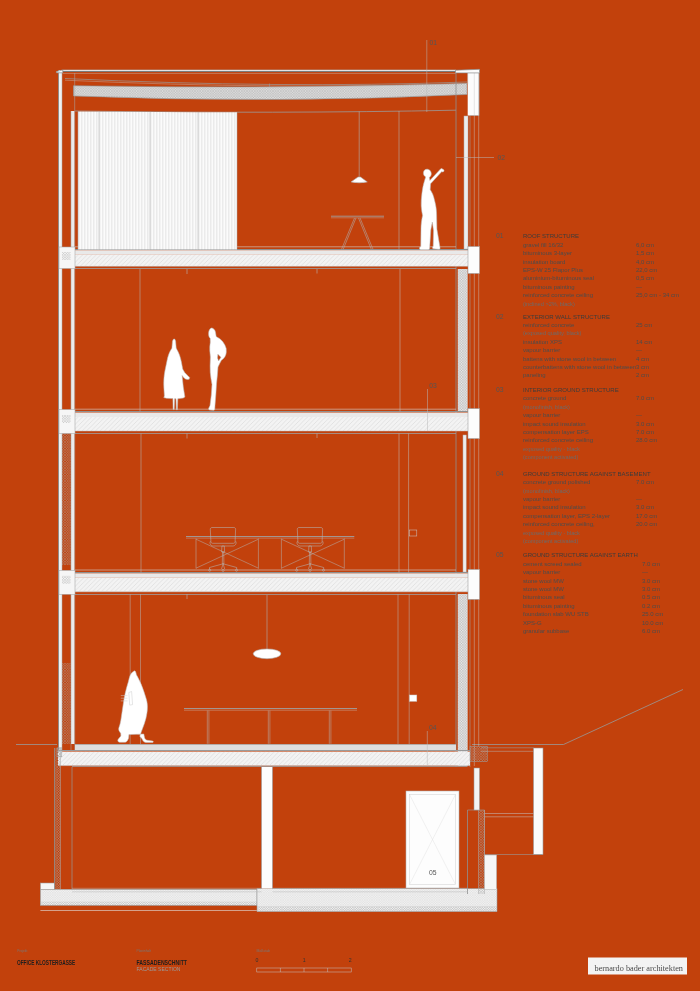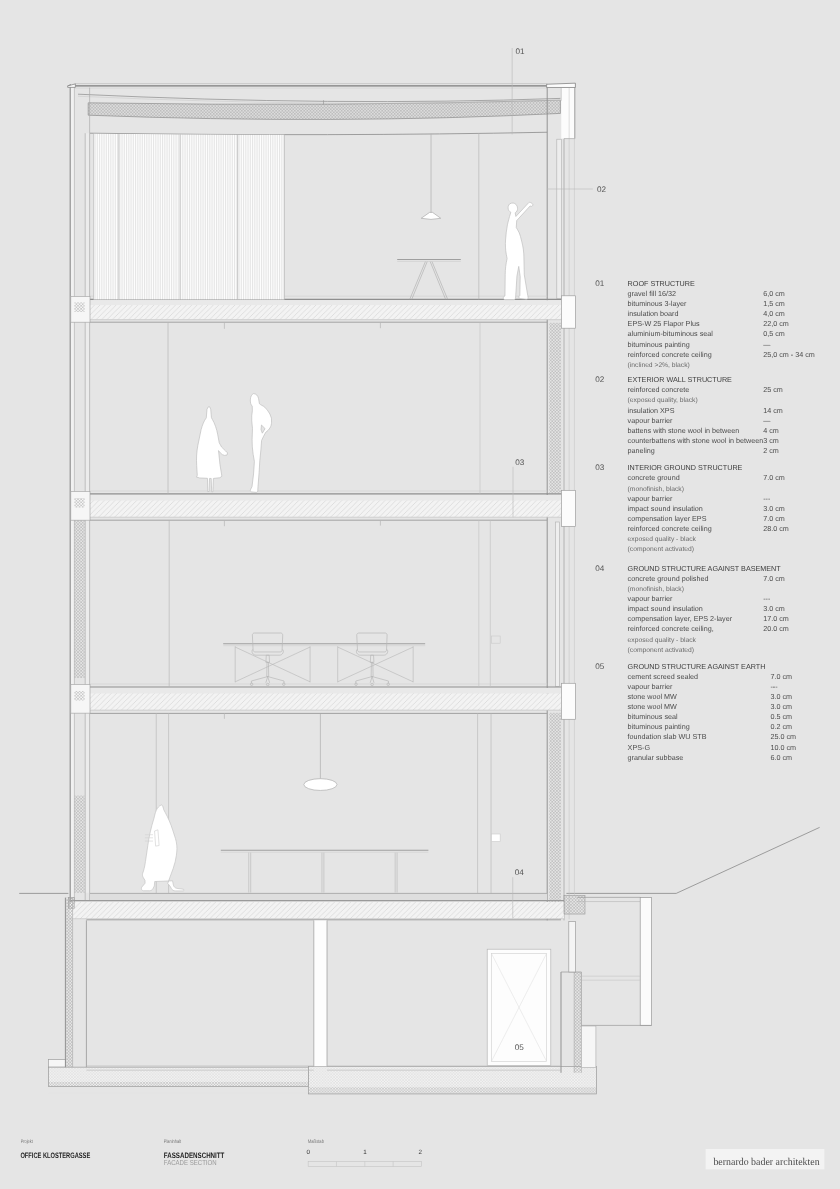--- a/index.html
+++ b/index.html
@@ -1,16 +1,16 @@
 <!DOCTYPE html>
 <html><head>
 <meta charset="utf-8">
 <style>
   html,body{margin:0;padding:0;background:#ffffff;}
-  #page{width:700px;height:991px;position:relative;background:#e5e5e5;overflow:hidden;}
+  #page{width:700px;height:991px;position:relative;background:#c2410c;overflow:hidden;}
   svg{display:block;}
   text{font-family:"Liberation Sans",sans-serif;}
   .ann{font-size:6px;fill:#4c4c4c;}
   .anns{font-size:5.6px;fill:#6b6b6b;}
   .tit{font-size:6px;fill:#3c3c3c;}
   .lbl{font-size:6.8px;fill:#555;}
 </style>
 </head>
 <body>
 <div id="page">

